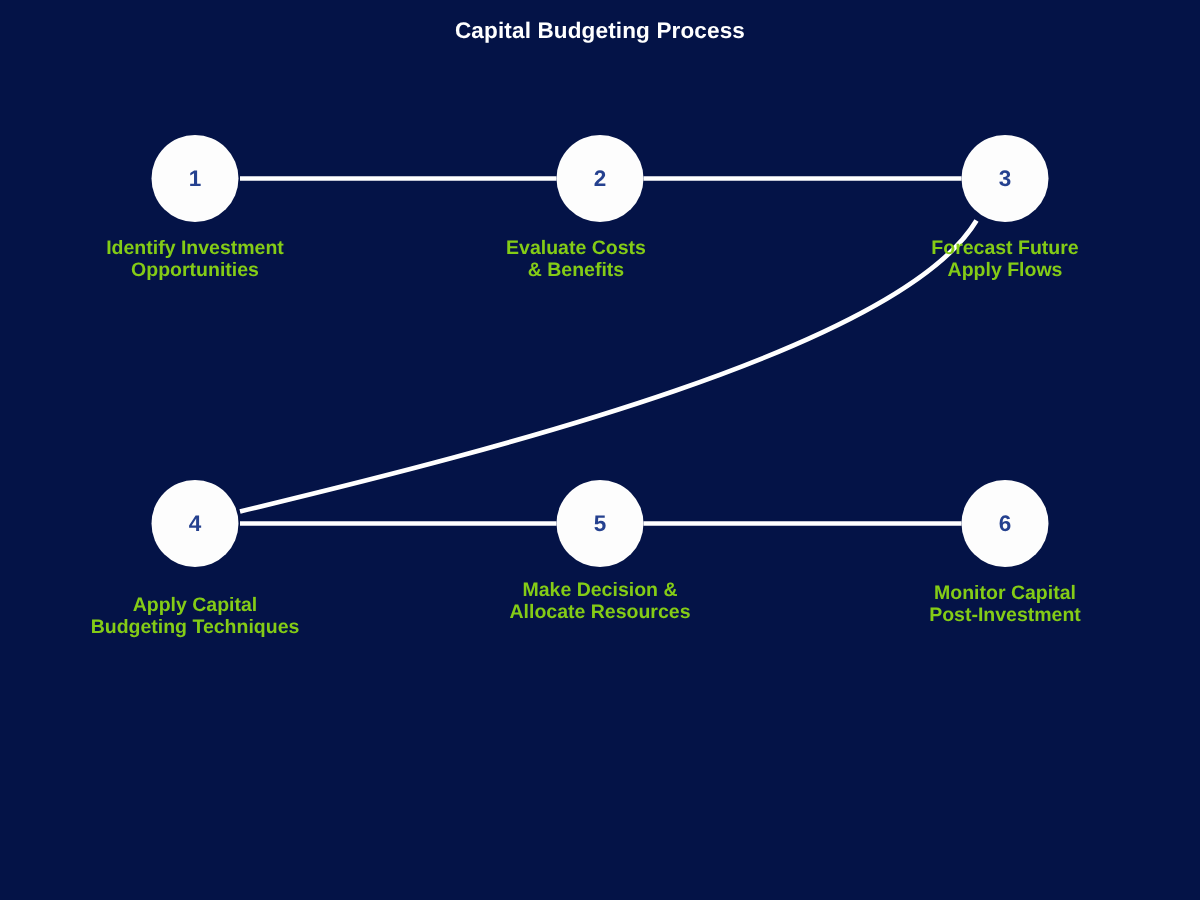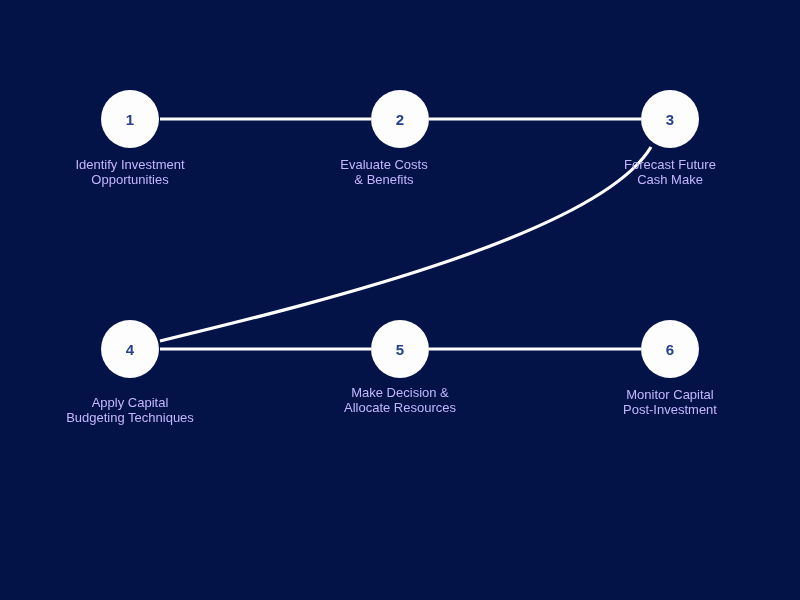--- a/index.html
+++ b/index.html
@@ -56,42 +56,43 @@
     font-weight: bold;
     color: #25418f;
     line-height: 1;
   }
   .node-label {
     position: absolute;
     width: 230px;
     margin-left: -115px;
     text-align: center;
     font-size: 13px;
-    font-weight: normal;
+    font-weight: bold;
     line-height: 15px;
-    color: #c4b5fd;
+    color: #84cc16;
     white-space: pre-line;
   }
   #footer {
     position: absolute;
     left: 0;
     top: 504px;
     width: 800px;
     text-align: center;
     font-size: 14px;
     font-style: italic;
     color: #f2f4fa;
     letter-spacing: 0.2px;
   }
 </style>
 </head>
 <body>
 
 <div id="canvas">
 
+  <div id="title">Capital Budgeting Process</div>
 
   <svg id="links" viewBox="0 0 800 600">
       <path d="M 160 119 L 371 119" fill="none" stroke="#ffffff" stroke-width="3" stroke-linecap="butt"></path>
       <path d="M 429 119 L 641 119" fill="none" stroke="#ffffff" stroke-width="3" stroke-linecap="butt"></path>
       <path d="M 651 147 C 600 232 330 300 160 341" fill="none" stroke="#ffffff" stroke-width="3.2" stroke-linecap="butt"></path>
       <path d="M 160 349 L 371 349" fill="none" stroke="#ffffff" stroke-width="3" stroke-linecap="butt"></path>
       <path d="M 429 349 L 641 349" fill="none" stroke="#ffffff" stroke-width="3" stroke-linecap="butt"></path>
     </svg>
 
   <div id="nodes">
@@ -102,21 +103,21 @@
 Opportunities</div>
       <div class="node" style="left: 400px; top: 119px;">
         <span class="node-num">2</span>
       </div>
       <div class="node-label" style="left: 384px; top: 157px;">Evaluate Costs
 &amp; Benefits</div>
       <div class="node" style="left: 670px; top: 119px;">
         <span class="node-num">3</span>
       </div>
       <div class="node-label" style="left: 670px; top: 157px;">Forecast Future
-Cash Make</div>
+Apply Flows</div>
       <div class="node" style="left: 130px; top: 349px;">
         <span class="node-num">4</span>
       </div>
       <div class="node-label" style="left: 130px; top: 395px;">Apply Capital
 Budgeting Techniques</div>
       <div class="node" style="left: 400px; top: 349px;">
         <span class="node-num">5</span>
       </div>
       <div class="node-label" style="left: 400px; top: 385px;">Make Decision &amp;
 Allocate Resources</div>

